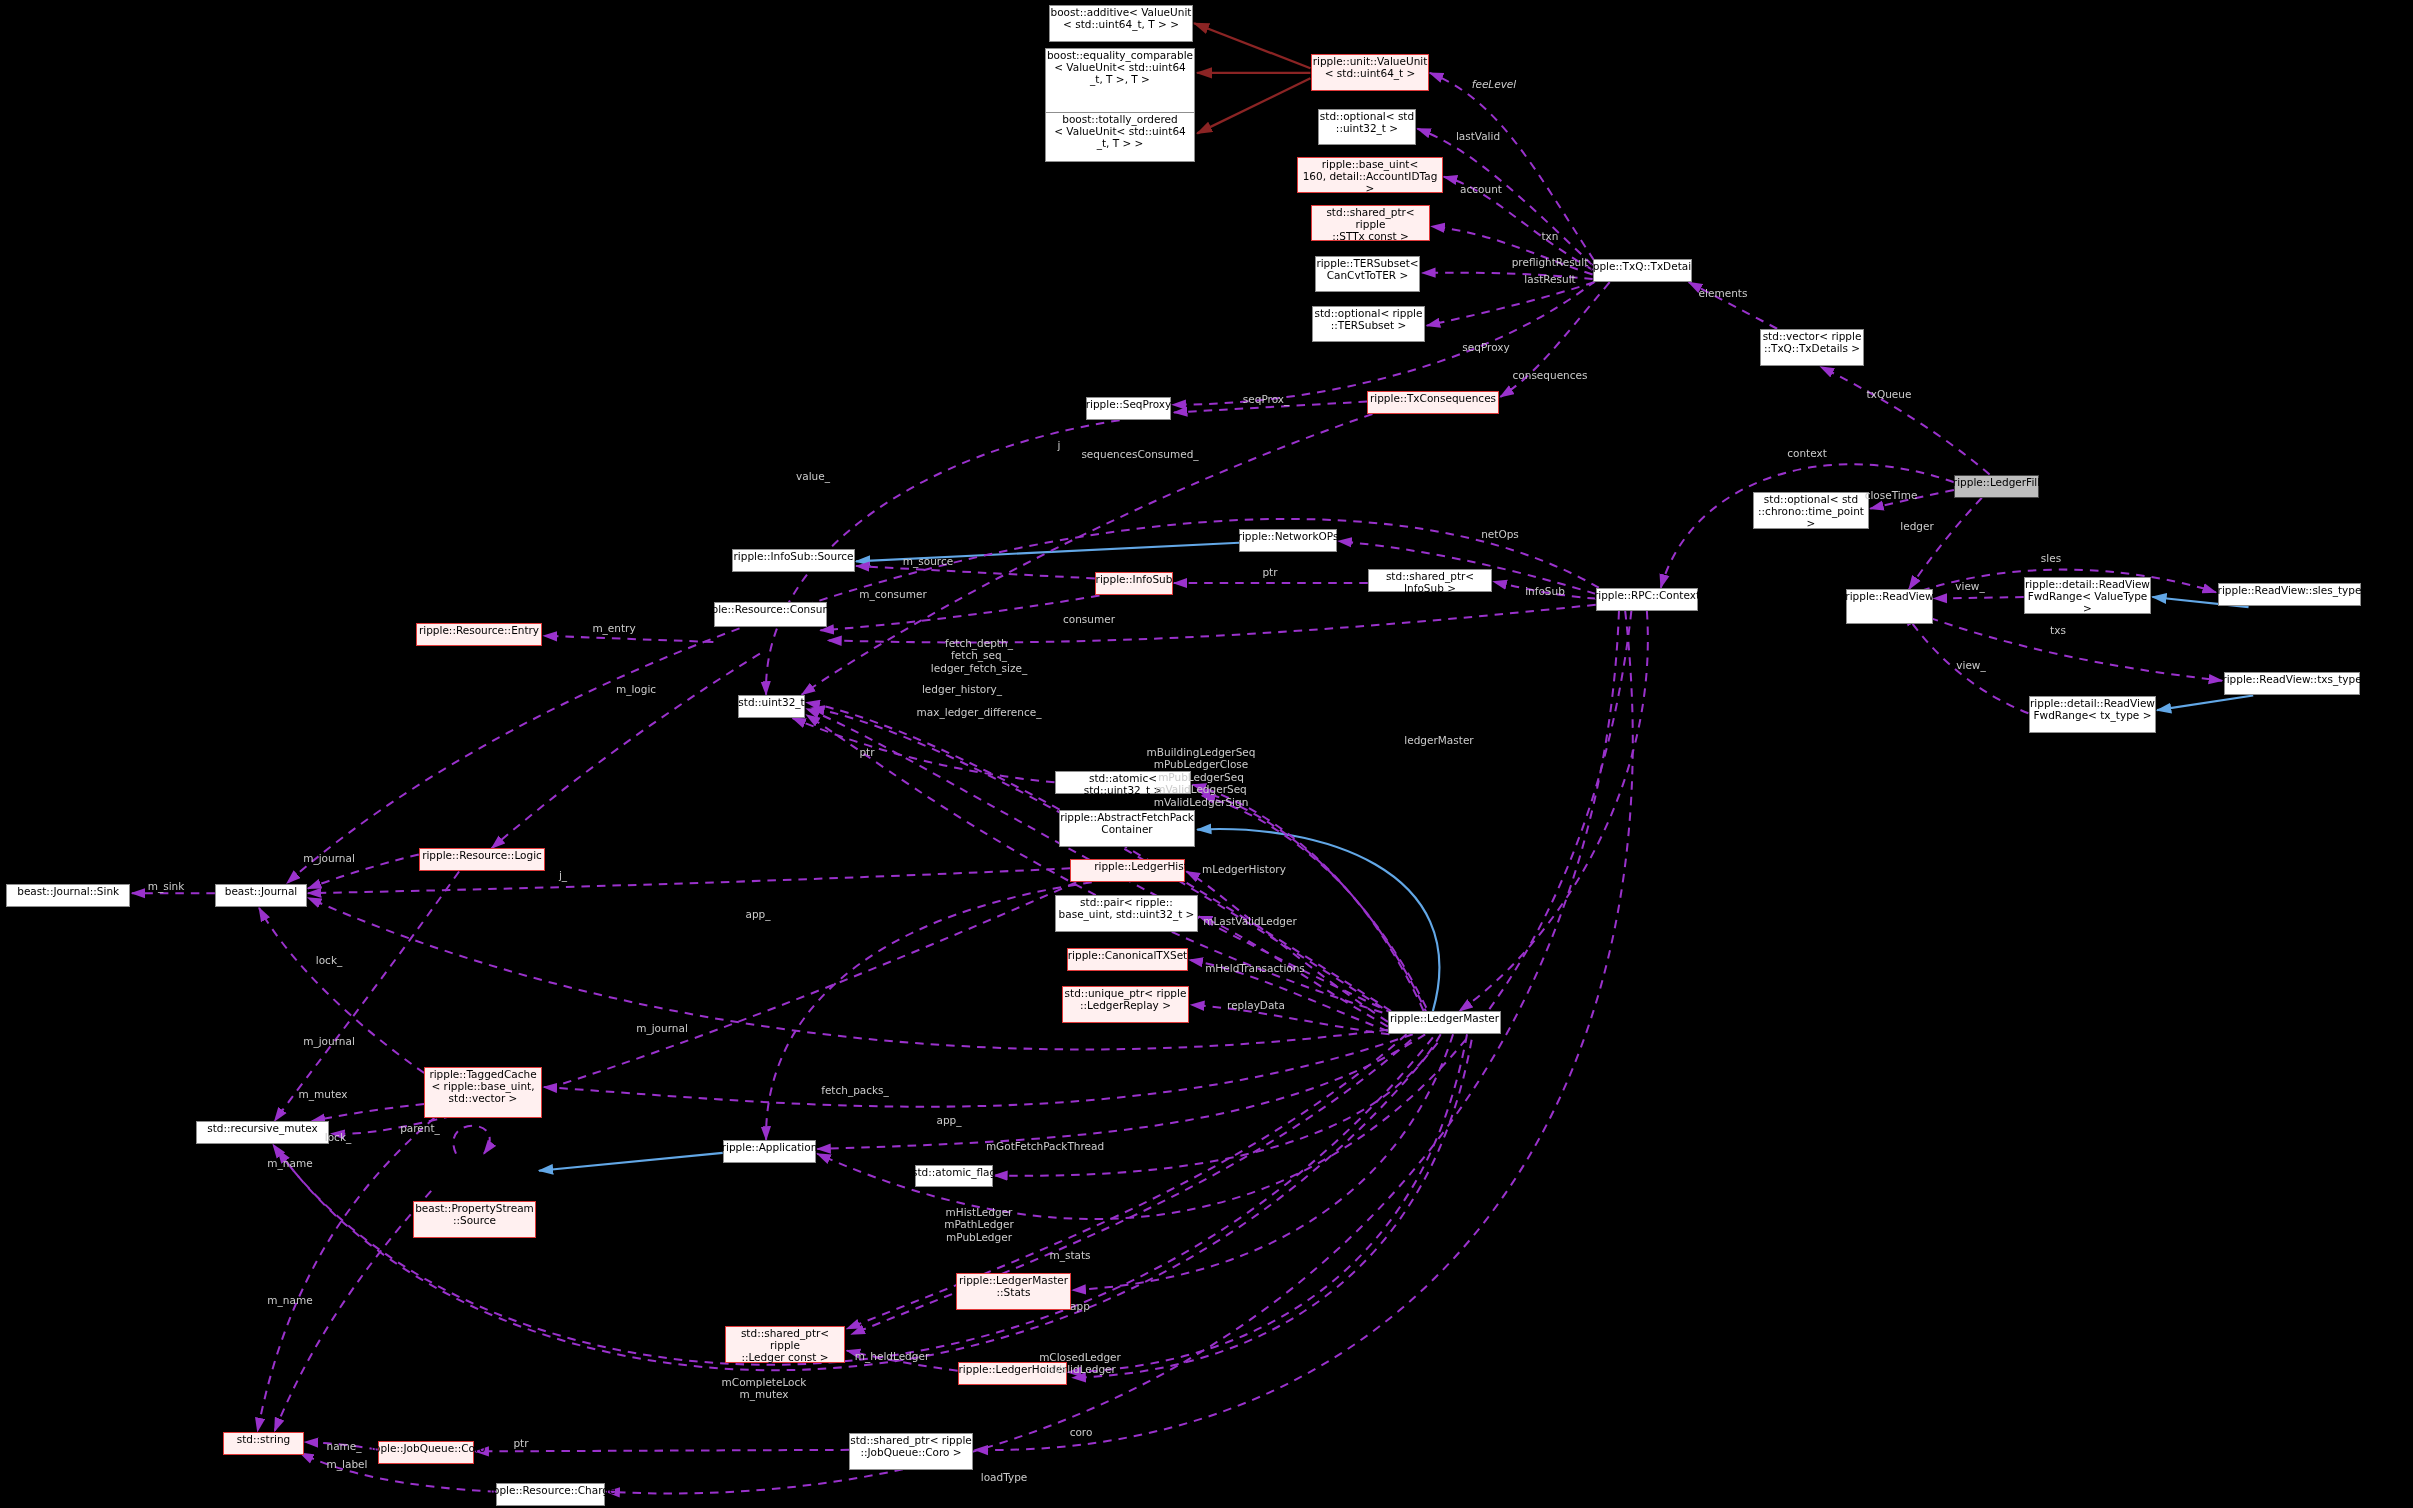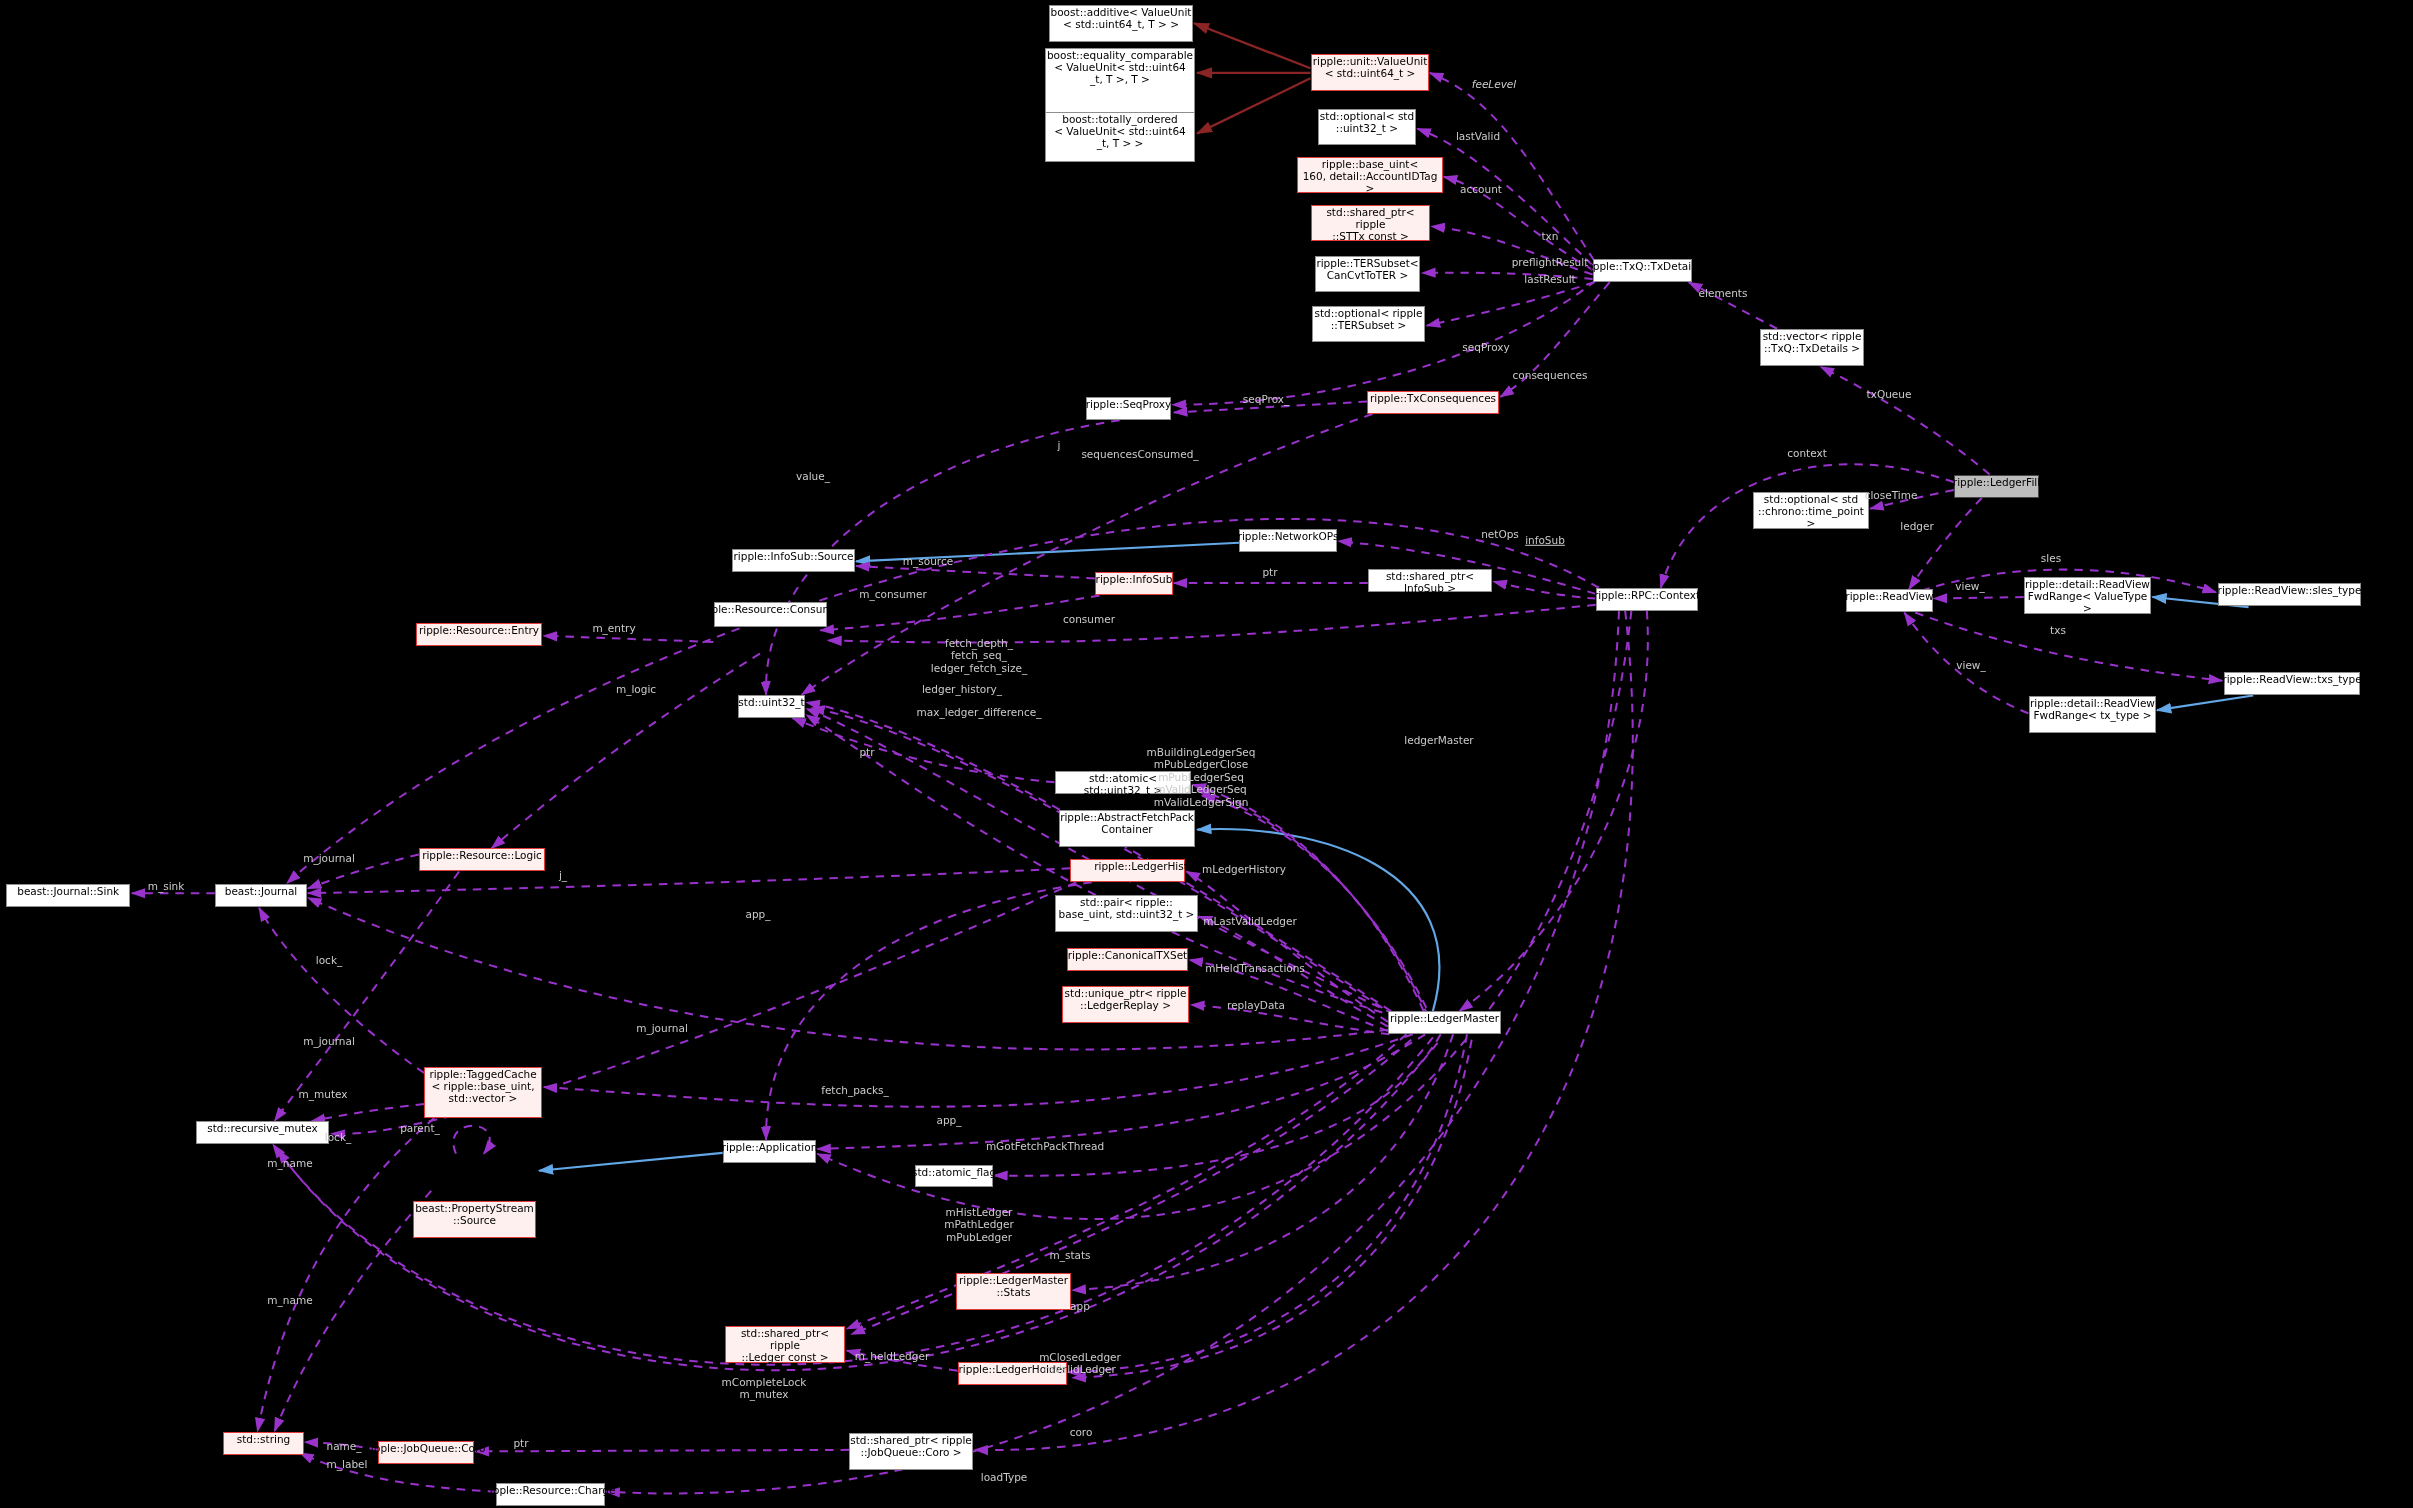--- a/index.html
+++ b/index.html
@@ -125,21 +125,21 @@
     <div class="edge-label" style="left: 1723px; top: 293px;">elements</div>
     <div class="edge-label" style="left: 1889px; top: 394px;">txQueue</div>
     <div class="edge-label" style="left: 1807px; top: 453px;">context</div>
     <div class="edge-label" style="left: 1891px; top: 495px;">closeTime</div>
     <div class="edge-label" style="left: 1917px; top: 526px;">ledger</div>
     <div class="edge-label" style="left: 2051px; top: 558px;">sles</div>
     <div class="edge-label" style="left: 1970px; top: 586px;">view_</div>
     <div class="edge-label" style="left: 2058px; top: 630px;">txs</div>
     <div class="edge-label" style="left: 1971px; top: 665px;">view_</div>
     <div class="edge-label" style="left: 1500px; top: 534px;">netOps</div>
-    <div class="edge-label" style="left: 1545px; top: 540px; text-decoration: underline;">infoSub</div>
+    <div class="edge-label" style="left: 1545px; top: 591px;">infoSub</div>
     <div class="edge-label" style="left: 1270px; top: 572px;">ptr</div>
     <div class="edge-label" style="left: 1089px; top: 619px;">consumer</div>
     <div class="edge-label" style="left: 928px; top: 561px;">m_source</div>
     <div class="edge-label" style="left: 893px; top: 594px;">m_consumer</div>
     <div class="edge-label" style="left: 614px; top: 628px;">m_entry</div>
     <div class="edge-label" style="left: 636px; top: 689px;">m_logic</div>
     <div class="edge-label" style="left: 979px; top: 656px;">fetch_depth_
 fetch_seq_
 ledger_fetch_size_</div>
     <div class="edge-label" style="left: 962px; top: 689px;">ledger_history_</div>
@@ -215,21 +215,21 @@
     <div class="node plain" style="left: 1086px; top: 397px; width: 85px; height: 23px;"><span>ripple::SeqProxy</span></div>
     <div class="node red" style="left: 1367px; top: 391px; width: 132px; height: 23px;"><span>ripple::TxConsequences</span></div>
     <div class="node focus" style="left: 1954px; top: 475px; width: 85px; height: 23px;"><span>ripple::LedgerFill</span></div>
     <div class="node plain" style="left: 1753px; top: 492px; width: 116px; height: 37px;"><span>std::optional&lt; std
 ::chrono::time_point &gt;</span></div>
     <div class="node plain" style="left: 1239px; top: 529px; width: 98px; height: 23px;"><span>ripple::NetworkOPs</span></div>
     <div class="node plain" style="left: 732px; top: 549px; width: 123px; height: 23px;"><span>ripple::InfoSub::Source</span></div>
     <div class="node red" style="left: 1095px; top: 572px; width: 78px; height: 23px;"><span>ripple::InfoSub</span></div>
     <div class="node plain" style="left: 1368px; top: 569px; width: 124px; height: 23px;"><span>std::shared_ptr&lt; InfoSub &gt;</span></div>
     <div class="node plain" style="left: 1596px; top: 588px; width: 102px; height: 23px;"><span>ripple::RPC::Context</span></div>
-    <div class="node plain" style="left: 1846px; top: 589px; width: 87px; height: 23px;"><span>ripple::ReadView</span></div>
+    <div class="node plain" style="left: 1846px; top: 589px; width: 87px; height: 35px;"><span>ripple::ReadView</span></div>
     <div class="node plain" style="left: 2024px; top: 577px; width: 127px; height: 37px;"><span>ripple::detail::ReadView
 FwdRange&lt; ValueType &gt;</span></div>
     <div class="node plain" style="left: 2218px; top: 583px; width: 143px; height: 23px;"><span>ripple::ReadView::sles_type</span></div>
     <div class="node plain" style="left: 2224px; top: 672px; width: 136px; height: 23px;"><span>ripple::ReadView::txs_type</span></div>
     <div class="node plain" style="left: 2029px; top: 696px; width: 127px; height: 37px;"><span>ripple::detail::ReadView
 FwdRange&lt; tx_type &gt;</span></div>
     <div class="node red" style="left: 416px; top: 623px; width: 126px; height: 23px;"><span>ripple::Resource::Entry</span></div>
     <div class="node plain" style="left: 714px; top: 602px; width: 113px; height: 25px;"><span>ripple::Resource::Consumer</span></div>
     <div class="node plain" style="left: 738px; top: 695px; width: 67px; height: 23px;"><span>std::uint32_t</span></div>
     <div class="node plain" style="left: 1055px; top: 771px; width: 136px; height: 23px;"><span>std::atomic&lt; std::uint32_t &gt;</span></div>

